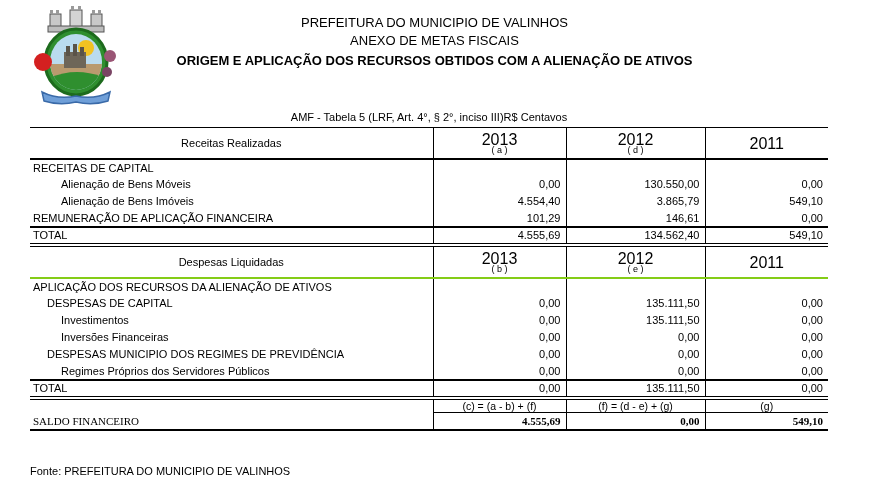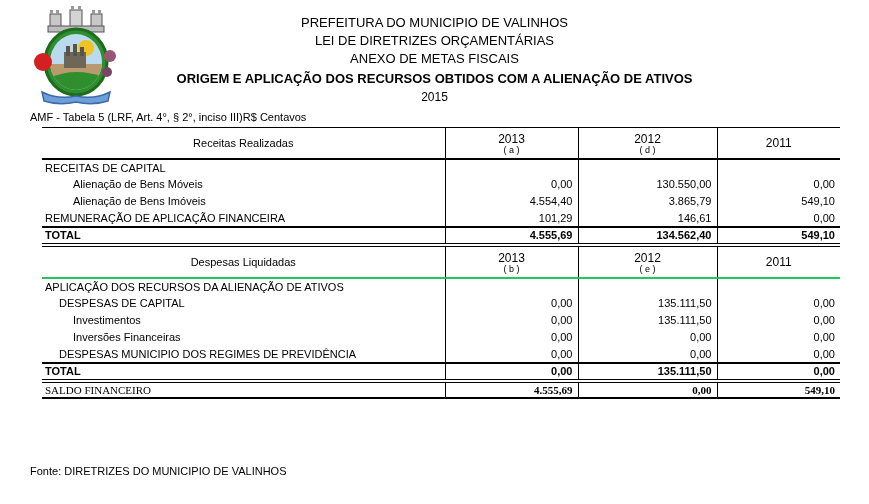--- a/index.html
+++ b/index.html
@@ -8,43 +8,43 @@
 
   
   .logo { position:absolute; left:30px; top:4px; width:92px; height:102px; }
   .head { position:absolute; left:0; top:14px; width:869px; text-align:center; }
   .head .h-line { font-size:13px; line-height:18px; }
   .head .h-title { font-size:13px; line-height:21px; font-weight:bold; }
   .head .h-year { font-size:12px; line-height:17px; }
 
   
   .caption { position:absolute; left:30px; top:111px; width:798px;
-             display:flex; justify-content:flex-start; font-size:11px; }
+             display:flex; justify-content:center; font-size:11px; }
 
   
   table.fiscal { position:absolute; left:30px; top:127px; width:798px;
-                 border-collapse:collapse; table-layout:fixed; font-size:11px;margin-left:12px; }
+                 border-collapse:collapse; table-layout:fixed; font-size:11px; }
   col.c1 { width:403px; } col.c2 { width:133px; } col.c3 { width:139px; } col.c4 { width:123px; }
 
   td { vertical-align:middle; padding:0; }
   td.vline { border-left:1px solid #000; }
   td.num { text-align:right; padding-right:5px; }
   td.lbl { text-align:left; }
   .ind0 { padding-left:3px; }
   .ind1 { padding-left:17px; }
   .ind2 { padding-left:31px; }
 
   tr.hrow td { text-align:center; height:31px; }
   tr.hrow .sub { font-size:9px; line-height:9px; }
-  tr.hrow .yr { font-size:12px; line-height:13px; padding-top:2px; }
+  tr.hrow .yr { font-size:16px; line-height:13px; padding-top:2px; }
   tr.h1 td { border-top:1px solid #000; border-bottom:2px solid #000; }
-  tr.h2 td { border-bottom:2px solid #22c55e; height:33px; }
+  tr.h2 td { border-bottom:2px solid #84cc16; height:33px; }
 
   tr.data td { height:17px; }
-  tr.total td { height:18px; font-weight:bold; border-top:2px solid #000; border-bottom:4px double #000; }
+  tr.total td { height:18px; font-weight:normal; border-top:2px solid #000; border-bottom:4px double #000; }
 
   tr.formula td { height:15px; font-size:10.5px; text-align:center; border-bottom:1px solid #000; }
   tr.formula td.c1cell { border-bottom:none; }
   tr.saldo td { height:17px; border-bottom:2px solid #000;font-family:Liberation Serif, serif; }
   tr.saldo td.num { font-weight:bold; }
 
   .fonte { position:absolute; left:30px; top:465px; font-size:11px; }
 </style>
 </head>
 <body>
@@ -86,24 +86,22 @@
       <circle cx="13" cy="58" r="9" fill="#d42020"></circle>
       <circle cx="80" cy="52" r="6" fill="#9a5575"></circle>
       <circle cx="77" cy="68" r="5" fill="#7a4564"></circle>
 
       <path d="M12,88 Q28,96 46,92 Q64,96 80,88 L78,97 Q62,102 46,98 Q30,102 14,97 Z" fill="#6f9fd8" stroke="#3a6aa8" stroke-width="1.5"></path>
     </svg>
   </div>
 
   <div class="head">
     <div class="h-line">PREFEITURA DO MUNICIPIO DE VALINHOS</div>
-    <div class="h-line">LEI DE DIRETRIZES ORÇAMENTÁRIAS</div>
     <div class="h-line">ANEXO DE METAS FISCAIS</div>
     <div class="h-title">ORIGEM E APLICAÇÃO DOS RECURSOS OBTIDOS COM A ALIENAÇÃO DE ATIVOS</div>
-    <div class="h-year">2015</div>
   </div>
 
   <div class="caption">
     <span>AMF - Tabela 5 (LRF, Art. 4°, § 2°, inciso III)</span>
     <span>R$ Centavos</span>
   </div>
 
   <table class="fiscal">
     <colgroup>
         <col class="c1">
@@ -197,32 +195,44 @@
         <td class="vline num">0,00</td>
         <td class="vline num">0,00</td>
         <td class="vline num">0,00</td>
       </tr>
       <tr class="data">
         <td class="lbl ind1">DESPESAS MUNICIPIO DOS REGIMES DE PREVIDÊNCIA</td>
         <td class="vline num">0,00</td>
         <td class="vline num">0,00</td>
         <td class="vline num">0,00</td>
       </tr>
+      <tr class="data">
+        <td class="lbl ind2">Regimes Próprios dos Servidores Públicos</td>
+        <td class="vline num">0,00</td>
+        <td class="vline num">0,00</td>
+        <td class="vline num">0,00</td>
+      </tr>
       <tr class="total">
         <td class="lbl ind0">TOTAL</td>
         <td class="vline num">0,00</td>
         <td class="vline num">135.111,50</td>
         <td class="vline num">0,00</td>
       </tr>
 
+      <tr class="formula">
+        <td class="c1cell"></td>
+        <td class="vline">(c) = (a - b) + (f)</td>
+        <td class="vline">(f) = (d - e) + (g)</td>
+        <td class="vline">(g)</td>
+      </tr>
 
       <tr class="saldo">
         <td class="lbl ind0">SALDO FINANCEIRO</td>
         <td class="vline num">4.555,69</td>
         <td class="vline num">0,00</td>
         <td class="vline num">549,10</td>
       </tr>
     </tbody>
   </table>
 
-  <div class="fonte">Fonte: DIRETRIZES DO MUNICIPIO DE VALINHOS</div>
+  <div class="fonte">Fonte: PREFEITURA DO MUNICIPIO DE VALINHOS</div>
 
 </div>
 
 </body></html>

